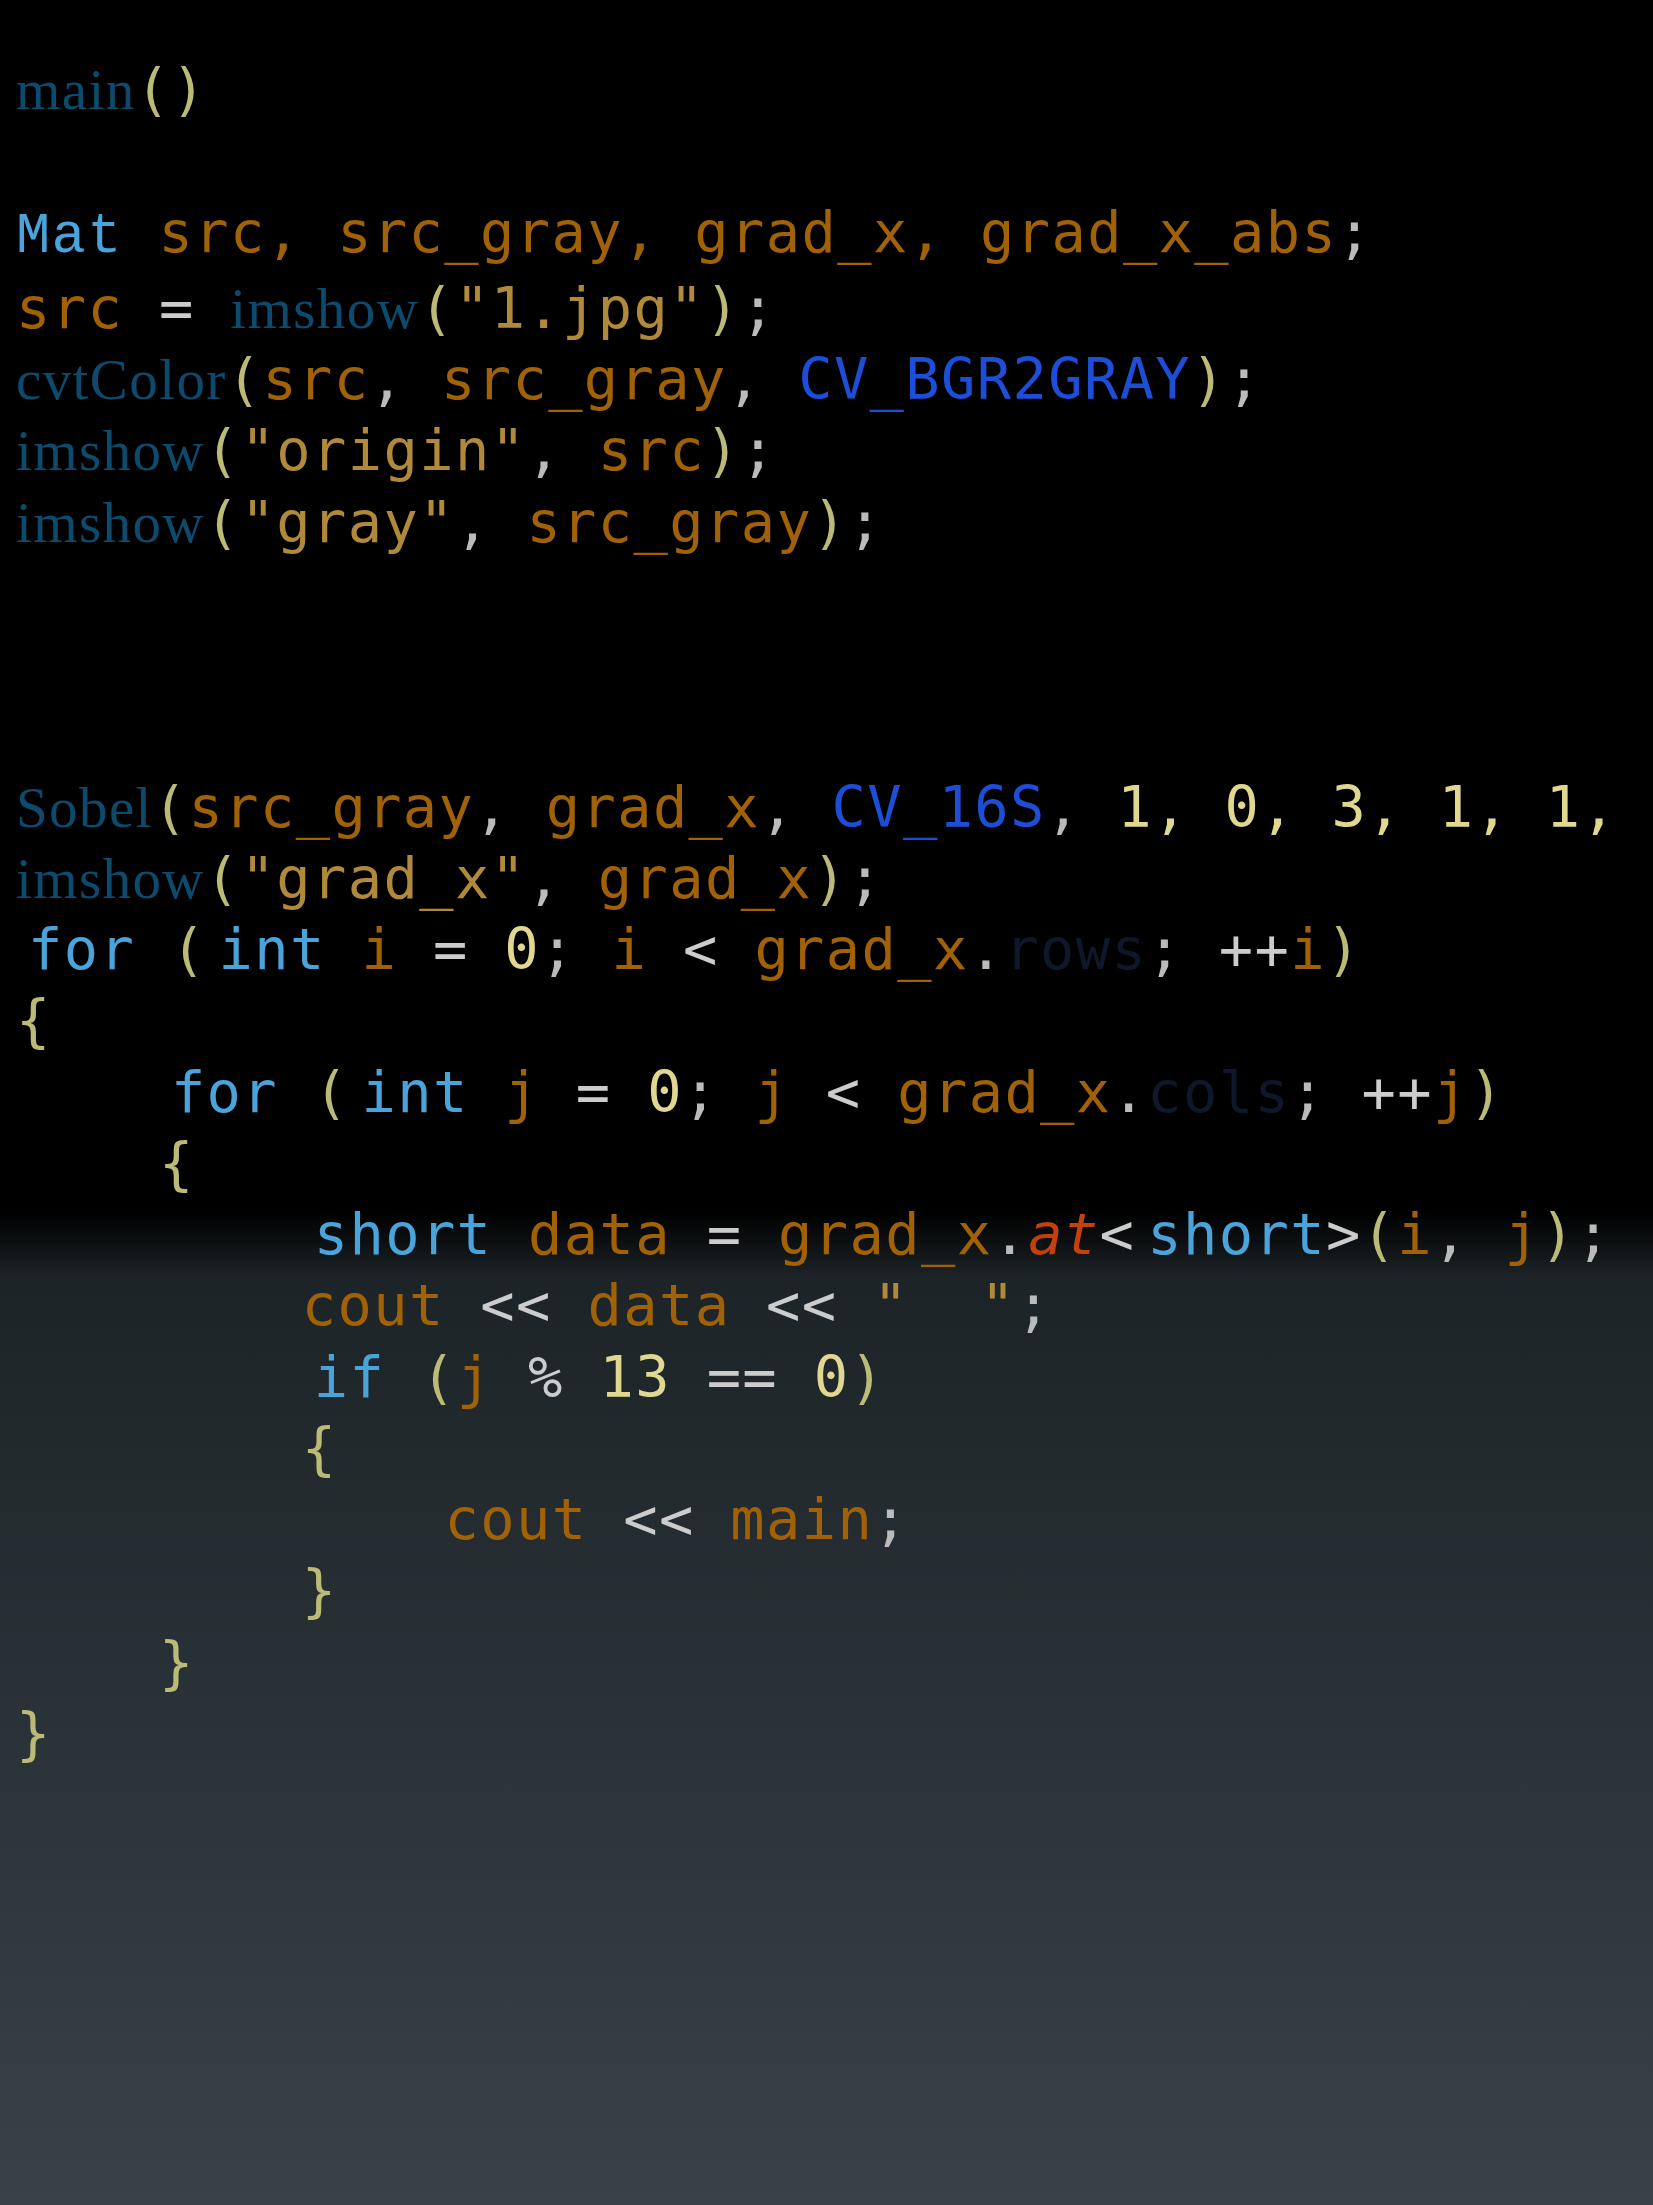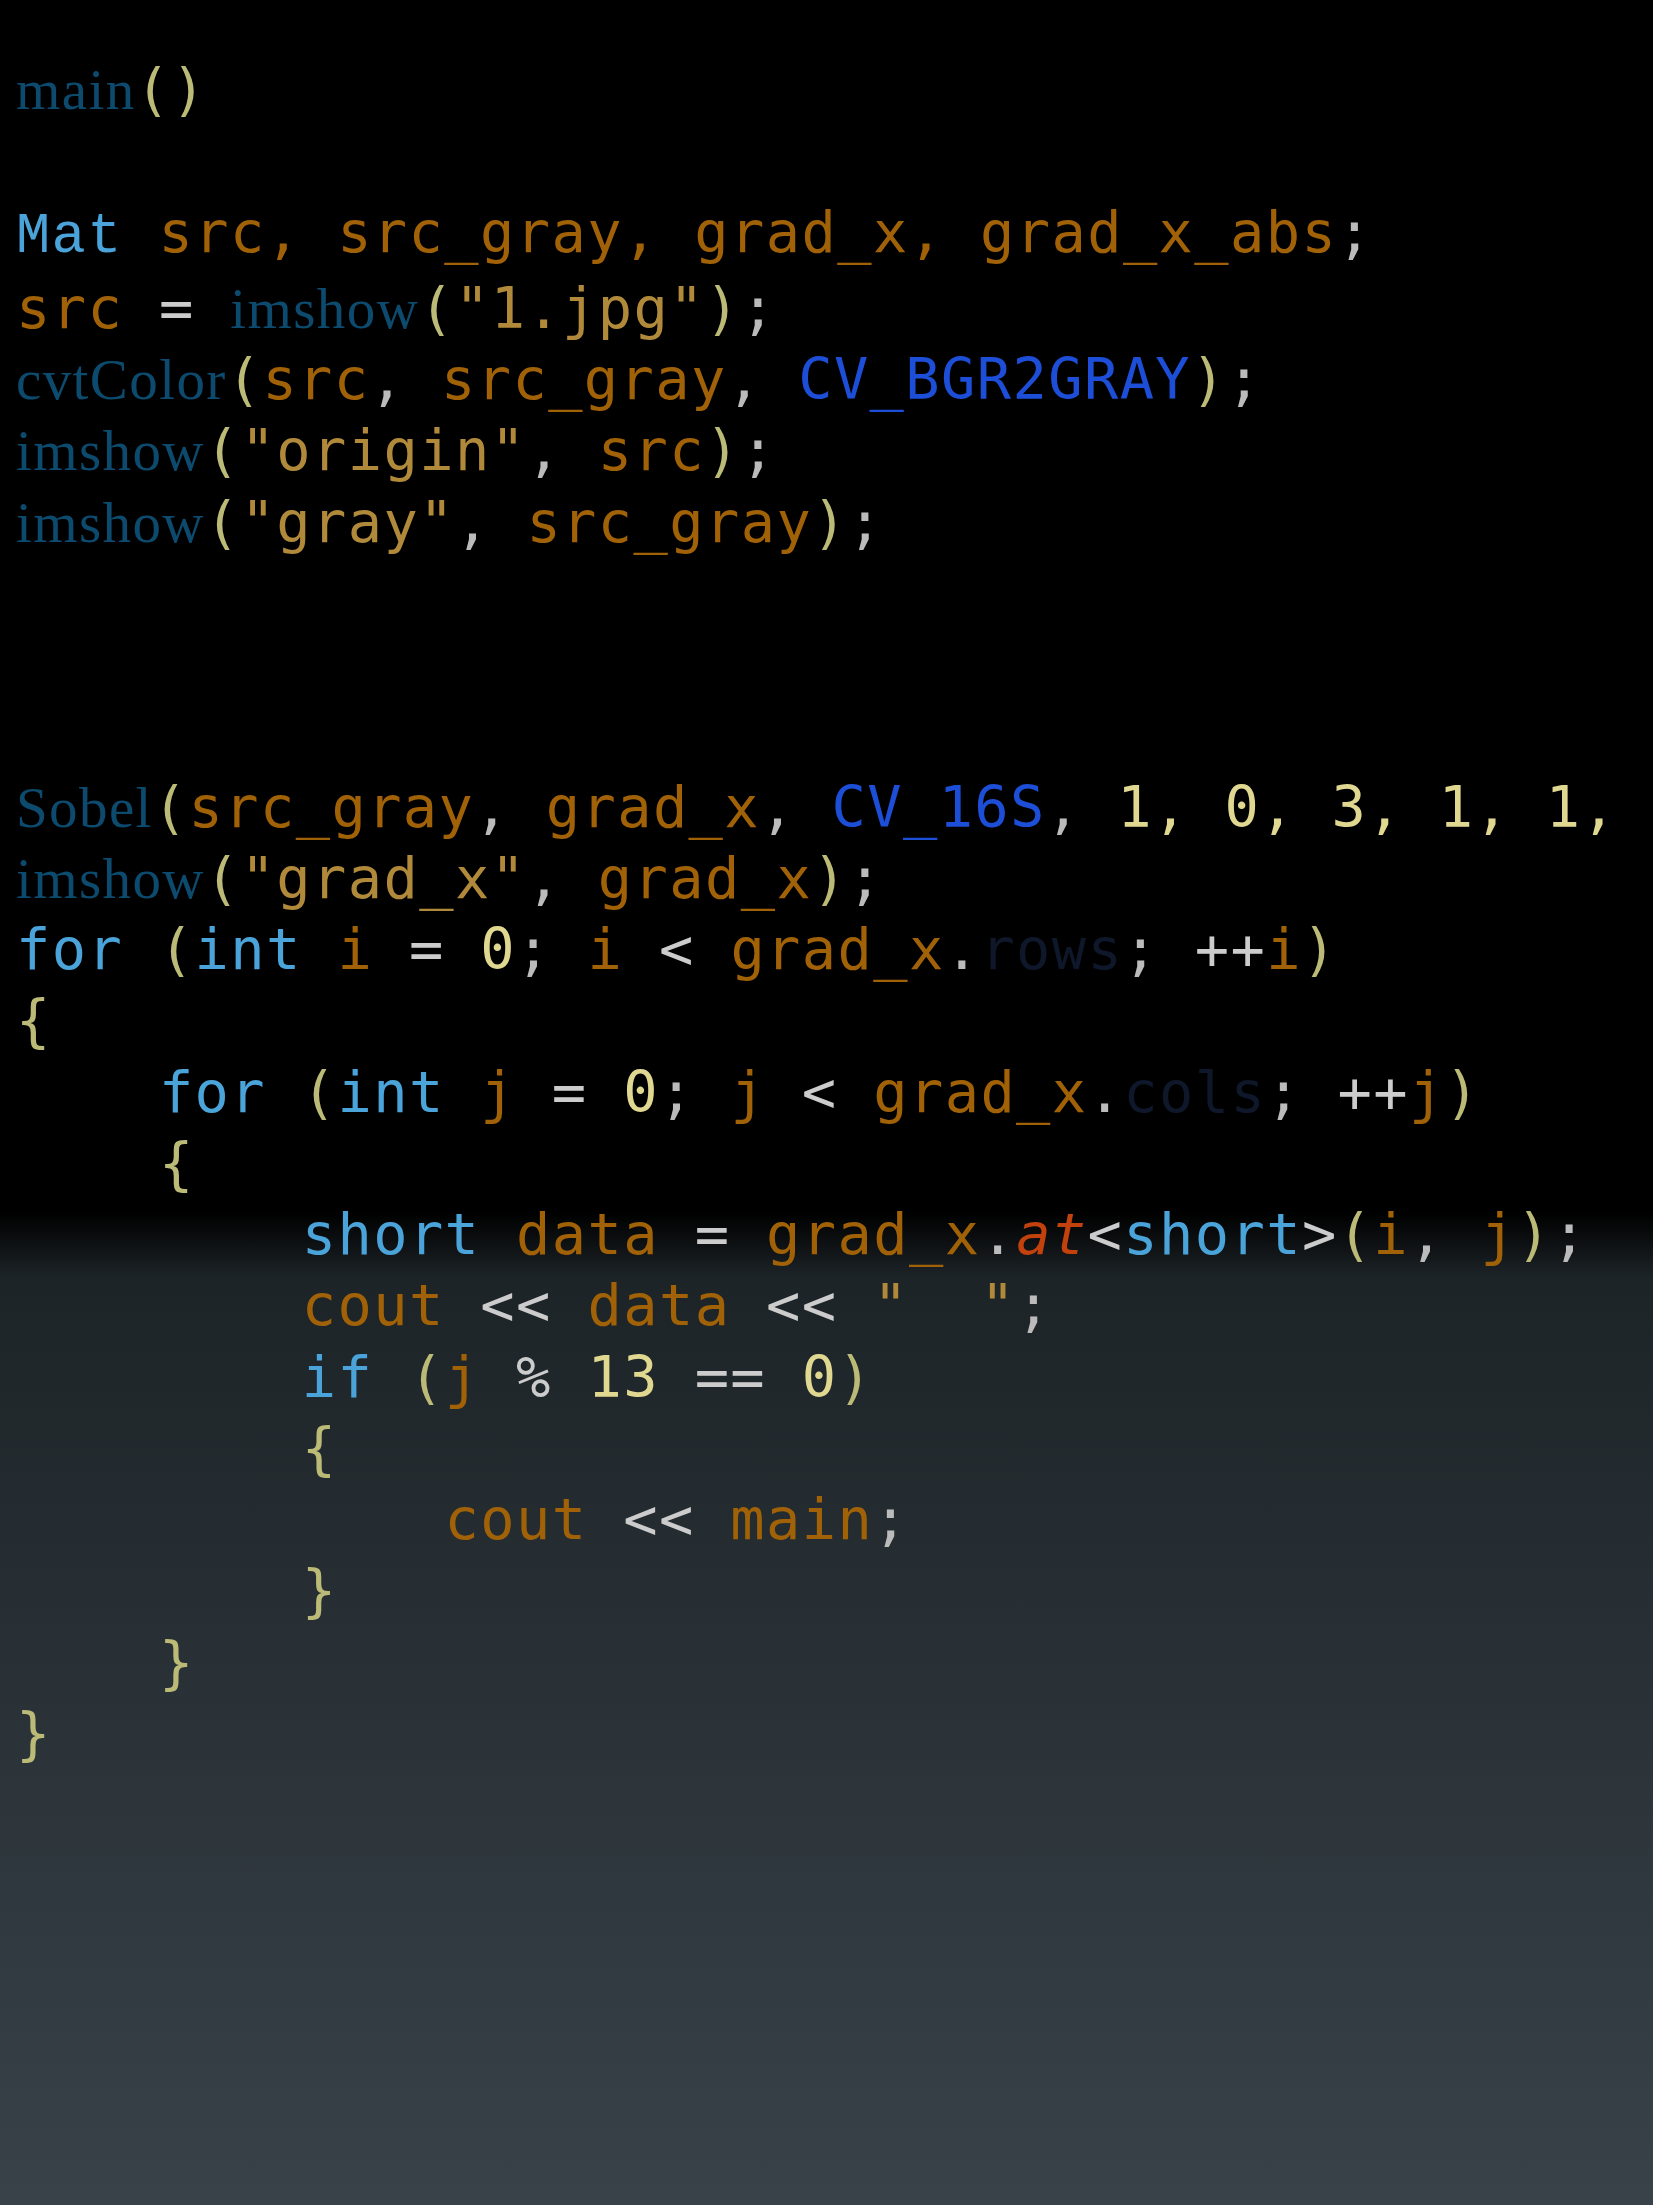--- a/index.html
+++ b/index.html
@@ -28,21 +28,21 @@
     height: 71px;
     background: rgba(80,90,100,0.35);
     z-index: -1;
   }
   .highlight-line { position: relative; }
   .func    { color: #0c4a6e; font-family: Liberation Serif, serif; }
   .type    { color: #4aa3d9; font-family: Liberation Mono, monospace; }
   .ident   { color: #a16207; }
   .str     { color: #b08a3a; }
   .const   { color: #1d4ed8; }
-  .kw      { color: #4aa3d9; }
+  .kw      { color: #4aa3d9; margin-left: 12px; }
   .num     { color: #e0d890; }
   .paren   { color: #bbbb77; }
   .op      { color: #cccccc; }
   .punct   { color: #bbbbbb; }
   .member  { color: #0f172a; }
   .method  { color: #c2410c; font-style: italic; }
 </style>
 </head>
 <body>
 

